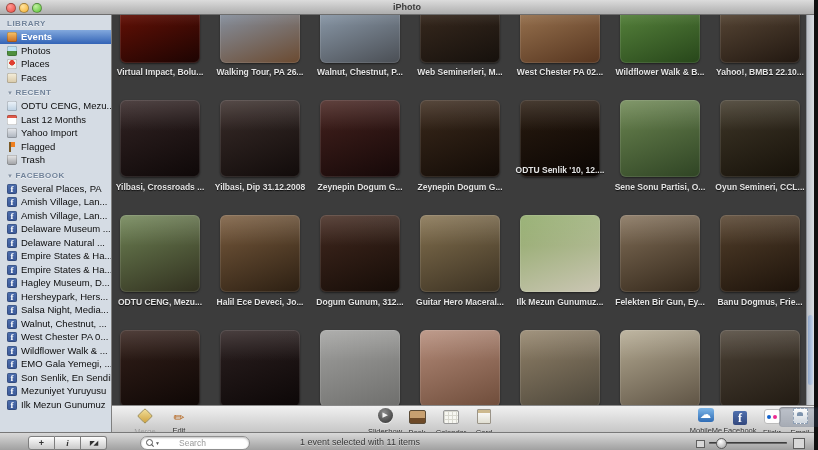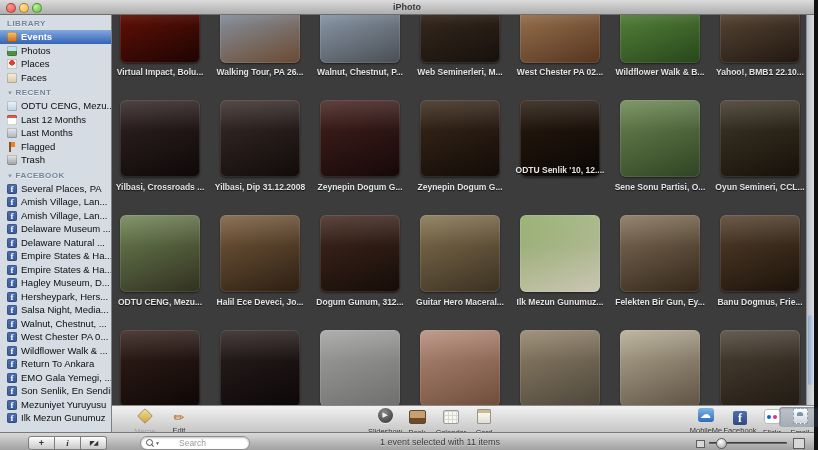--- a/index.html
+++ b/index.html
@@ -108,21 +108,21 @@
   .seg .seg-btn:first-child{border-left-width:1px;border-radius:3px 0 0 3px;}
   .seg .seg-btn:last-child{border-radius:0 3px 3px 0;font-size:6px;letter-spacing:-1px;}
   .seg .seg-btn.info{font-family:"Liberation Serif",serif;font-style:italic;}
   .searchbox{position:absolute;left:140px;top:2.5px;width:108px;height:12px;border-radius:7px;
     background:#fff;border:1px solid #8f8f8f;box-shadow:inset 0 1px 2px rgba(0,0,0,.25);}
   .mag{position:absolute;left:5px;top:2.5px;width:5px;height:5px;border:1.2px solid #555;border-radius:50%;}
   .mag::after{content:"";position:absolute;left:4.2px;top:4.8px;width:3px;height:1.2px;background:#555;transform:rotate(45deg);}
   .mag-dd{position:absolute;left:14px;top:3px;font-size:5px;color:#555;}
   .search-ph{position:absolute;left:38px;top:0;font-size:8.5px;line-height:12px;color:#9a9a9a;}
   .status-text{position:absolute;left:300px;width:280px;top:0;height:18px;line-height:18px;
-    text-align:center;font-size:9px;color:#383838;text-shadow:0 1px 0 rgba(255,255,255,.45);}
+    text-align:left;font-size:9px;color:#383838;text-shadow:0 1px 0 rgba(255,255,255,.45);}
   .zoomer{position:absolute;left:694px;top:0;width:116px;height:18px;}
   .z-small{position:absolute;left:2px;top:6.5px;width:7px;height:6px;border:1px solid #5f5f5f;background:#d8d8d8;}
   .z-track{position:absolute;left:15px;top:8.5px;width:78px;height:2.5px;border-radius:2px;
     background:#6f6f6f;box-shadow:inset 0 1px 1px rgba(0,0,0,.5);cursor:pointer;}
   .z-thumb{position:absolute;left:22px;top:4.5px;width:9px;height:9px;border-radius:50%;
     background:radial-gradient(circle at 40% 30%,#ffffff,#9f9f9f);border:.5px solid #5a5a5a;cursor:grab;}
   .z-large{position:absolute;left:99px;top:4.5px;width:10px;height:9px;border:1px solid #5f5f5f;background:#d8d8d8;}
   .desktop-edge{position:absolute;left:814px;top:0;width:4px;height:450px;background:#101010;}
 </style>
 </head>
@@ -139,38 +139,37 @@
 
   <div class="sidebar" id="sidebar">
       <div class="sb-header">LIBRARY</div>
       <div class="sb-item selected"><span class="sb-ic ic-events"></span><span>Events</span></div>
       <div class="sb-item"><span class="sb-ic ic-photos"></span><span>Photos</span></div>
       <div class="sb-item"><span class="sb-ic ic-places"></span><span>Places</span></div>
       <div class="sb-item"><span class="sb-ic ic-faces"></span><span>Faces</span></div>
       <div class="sb-header"><span class="tri">▼</span>RECENT</div>
       <div class="sb-item"><span class="sb-ic ic-event-sm"></span><span>ODTU CENG, Mezu...</span></div>
       <div class="sb-item"><span class="sb-ic ic-cal"></span><span>Last 12 Months</span></div>
-      <div class="sb-item"><span class="sb-ic ic-import"></span><span>Last Months</span></div>
+      <div class="sb-item"><span class="sb-ic ic-import"></span><span>Yahoo Import</span></div>
       <div class="sb-item"><span class="sb-ic ic-flag"></span><span>Flagged</span></div>
       <div class="sb-item"><span class="sb-ic ic-trash"></span><span>Trash</span></div>
       <div class="sb-header"><span class="tri">▼</span>FACEBOOK</div>
       <div class="sb-item"><span class="sb-ic ic-fb"></span><span>Several Places, PA</span></div>
       <div class="sb-item"><span class="sb-ic ic-fb"></span><span>Amish Village, Lan...</span></div>
       <div class="sb-item"><span class="sb-ic ic-fb"></span><span>Amish Village, Lan...</span></div>
       <div class="sb-item"><span class="sb-ic ic-fb"></span><span>Delaware Museum ...</span></div>
       <div class="sb-item"><span class="sb-ic ic-fb"></span><span>Delaware Natural ...</span></div>
       <div class="sb-item"><span class="sb-ic ic-fb"></span><span>Empire States &amp; Ha...</span></div>
       <div class="sb-item"><span class="sb-ic ic-fb"></span><span>Empire States &amp; Ha...</span></div>
       <div class="sb-item"><span class="sb-ic ic-fb"></span><span>Hagley Museum, D...</span></div>
       <div class="sb-item"><span class="sb-ic ic-fb"></span><span>Hersheypark, Hers...</span></div>
       <div class="sb-item"><span class="sb-ic ic-fb"></span><span>Salsa Night, Media...</span></div>
       <div class="sb-item"><span class="sb-ic ic-fb"></span><span>Walnut, Chestnut, ...</span></div>
       <div class="sb-item"><span class="sb-ic ic-fb"></span><span>West Chester PA 0...</span></div>
       <div class="sb-item"><span class="sb-ic ic-fb"></span><span>Wildflower Walk &amp; ...</span></div>
-      <div class="sb-item"><span class="sb-ic ic-fb"></span><span>Return To Ankara</span></div>
       <div class="sb-item"><span class="sb-ic ic-fb"></span><span>EMO Gala Yemegi, ...</span></div>
       <div class="sb-item"><span class="sb-ic ic-fb"></span><span>Son Senlik, En Sendik!</span></div>
       <div class="sb-item"><span class="sb-ic ic-fb"></span><span>Mezuniyet Yuruyusu</span></div>
       <div class="sb-item"><span class="sb-ic ic-fb"></span><span>Ilk Mezun Gunumuz</span></div>
     </div>
 
   <div class="content" id="grid">
       <div class="thumb" style="left: 8px; top: -14px; height: 62px; background: linear-gradient(160deg, rgb(110, 18, 6), rgb(28, 4, 2));">
         <div class="gloss"></div>
       </div>

